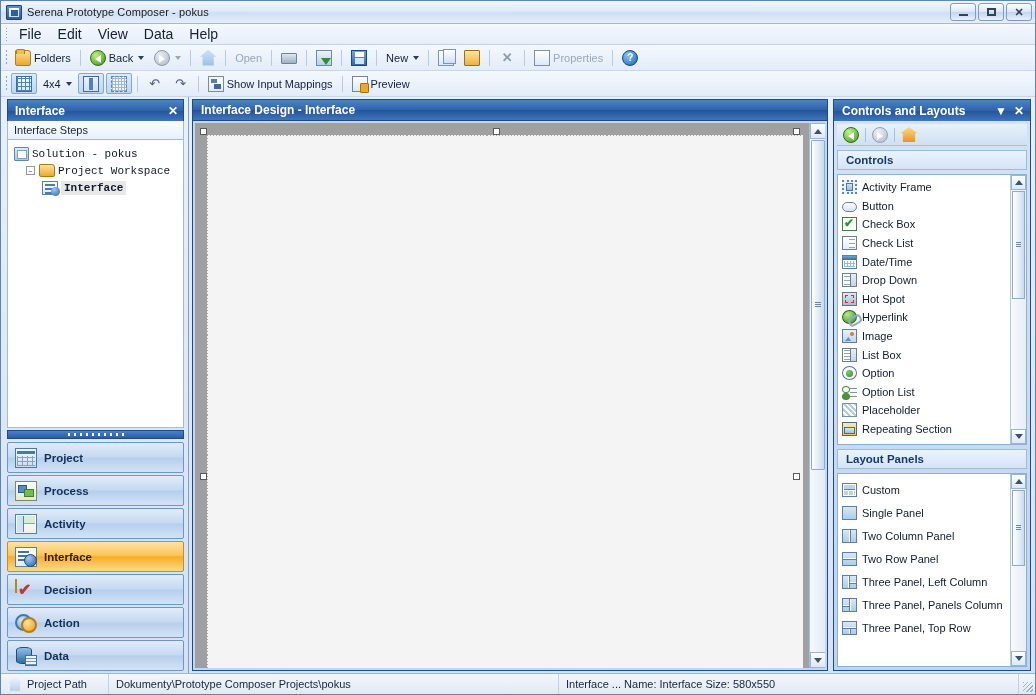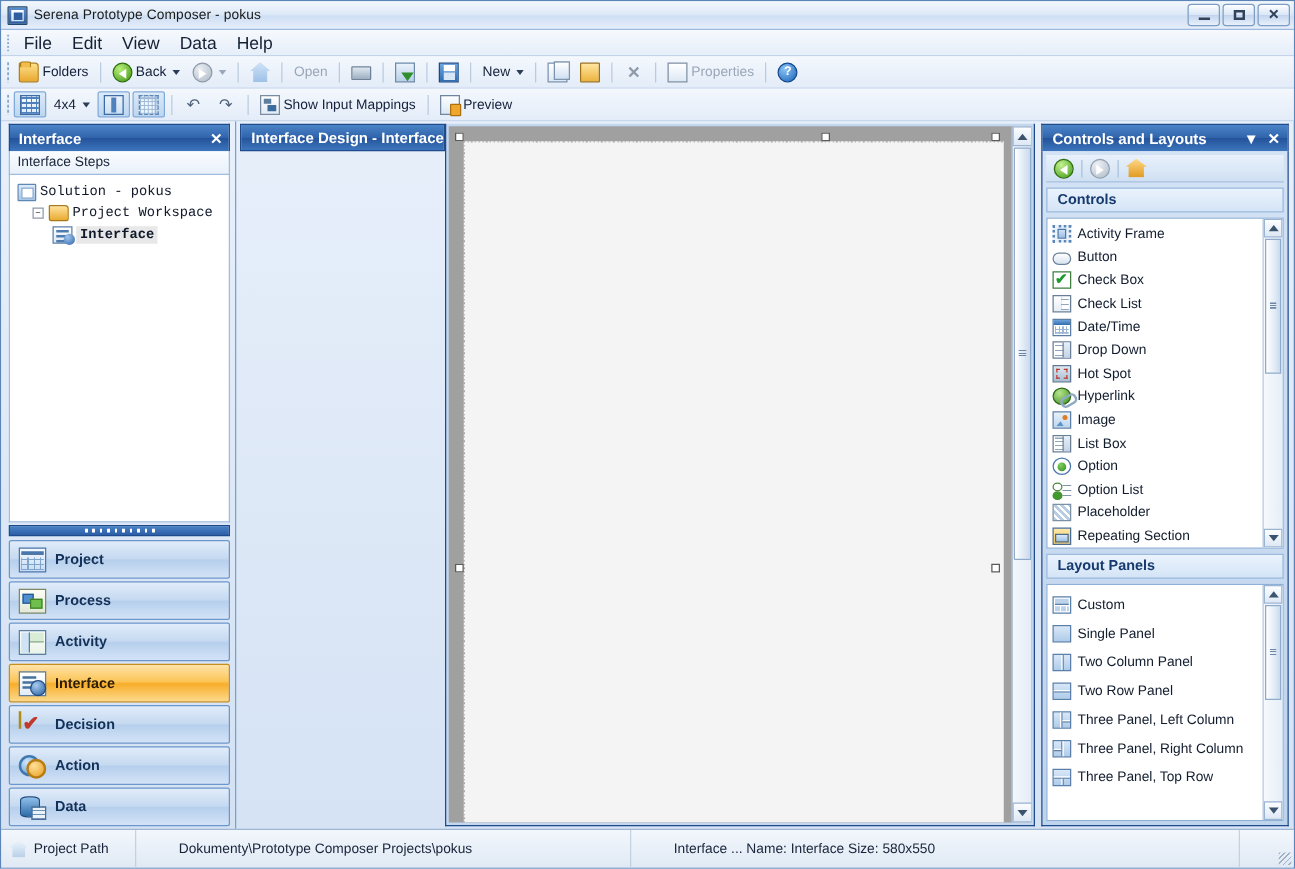--- a/index.html
+++ b/index.html
@@ -235,21 +235,21 @@
   .ni-action::after{content:"";position:absolute;right:0;bottom:0;width:12px;height:12px;border-radius:50%;background:radial-gradient(circle at 35% 30%,#ffe09a,#e8a020);border:2px solid #b97c10;}
   .ni-data{position:relative;}
   .ni-data::before{content:"";position:absolute;left:1px;top:1px;width:14px;height:15px;border-radius:40%/18%;background:linear-gradient(180deg,#8fc0ea,#2f6ba8);border:1px solid #1f4c80;}
   .ni-data::after{content:"";position:absolute;right:0;bottom:0;width:10px;height:9px;background:
      repeating-linear-gradient(0deg,#6f93b8 0 1px,#eaf2fa 1px 3px),
      repeating-linear-gradient(90deg,#6f93b8 0 1px,transparent 1px 4px);
      border:1px solid #4b6f94;}
 
   
   .center-panel {
-    flex:1 1 auto; display:flex; flex-direction:row; min-width:0;
+    flex:1 1 auto; display:flex; flex-direction:column; min-width:0;
     padding:2px 3px 2px 3px;
   }
   .design-caption {
     height:22px; display:flex; align-items:center;
     background: linear-gradient(180deg,#4c84c8 0%,#2f63ab 50%,#24539a 51%,#3d76bd 100%);
     color:#fff; font-weight:bold; font-size:12px; padding-left:8px;
     border:1px solid #1f4b8c; flex:0 0 auto;
   }
   .design-outer {
     flex:1 1 auto; min-height:0;
@@ -422,23 +422,23 @@
     border-left:1px solid #b5c9de; display:flex; flex-direction:column; align-items:center;
   }
   .lbs-btn { width:15px;height:15px;background:linear-gradient(180deg,#fdfeff,#dde8f5);border:1px solid #9ab4d3;display:flex;align-items:center;justify-content:center;flex:0 0 15px;}
   .lbs-up::after{content:"";width:0;height:0;border-left:4px solid transparent;border-right:4px solid transparent;border-bottom:5px solid #3c536f;}
   .lbs-down::after{content:"";width:0;height:0;border-left:4px solid transparent;border-right:4px solid transparent;border-top:5px solid #3c536f;}
   .lbs-thumb{width:13px;background:linear-gradient(90deg,#ffffff,#e2ecf7 60%,#cbdaec);border:1px solid #8fabcb;margin-top:1px;position:relative;}
   .lbs-thumb::after{content:"";position:absolute;left:3px;right:3px;top:50%;margin-top:-3px;height:5px;background-image:repeating-linear-gradient(0deg,#6d86a5 0 1px,transparent 1px 2px);}
 
   
   .statusbar {
-    height:31px; flex:0 0 auto; display:flex; align-items:stretch;
+    height:21px; flex:0 0 auto; display:flex; align-items:stretch;
     background: linear-gradient(180deg,#f3f7fc,#e0e9f4);
-    border-top:1px solid #9fb6d2; font-size:11px; color:#17243a;gap:27px;
+    border-top:1px solid #9fb6d2; font-size:11px; color:#17243a;
   }
   .sb-cell { display:flex; align-items:center; padding:0 7px; border-right:1px solid #c2d1e3; gap:5px;}
   .sb-cell.flex { flex:1 1 auto; }
   .sb-ico { width:14px;height:14px;background:linear-gradient(180deg,#eef5fd,#b9d0e8);
     clip-path: polygon(50% 0,100% 42%,86% 42%,86% 100%,14% 100%,14% 42%,0 42%); }
   .sb-grip { width:16px; display:flex; align-items:flex-end; justify-content:flex-end; padding:0 2px 2px 0;}
   .sb-grip span{width:10px;height:10px;background-image:
      repeating-linear-gradient(135deg,#9fb0c4 0 1px, transparent 1px 3px);}
 </style>
 </head>
@@ -762,21 +762,21 @@
             <div class="list-row" style="height:23px">
                 <span class="lbico lp-tworow"></span>
                 <span>Two Row Panel</span>
               </div>
             <div class="list-row" style="height:23px">
                 <span class="lbico lp-3left"></span>
                 <span>Three Panel, Left Column</span>
               </div>
             <div class="list-row" style="height:23px">
                 <span class="lbico lp-3right"></span>
-                <span>Three Panel, Right Column</span>
+                <span>Three Panel, Panels Column</span>
               </div>
             <div class="list-row" style="height:23px">
                 <span class="lbico lp-3top"></span>
                 <span>Three Panel, Top Row</span>
               </div>
           </div>
           <div class="lb-scroll">
             <div class="lbs-btn lbs-up"></div>
             <div class="lbs-thumb" style="height:76px;"></div>
             <div style="flex:1 1 auto"></div>

